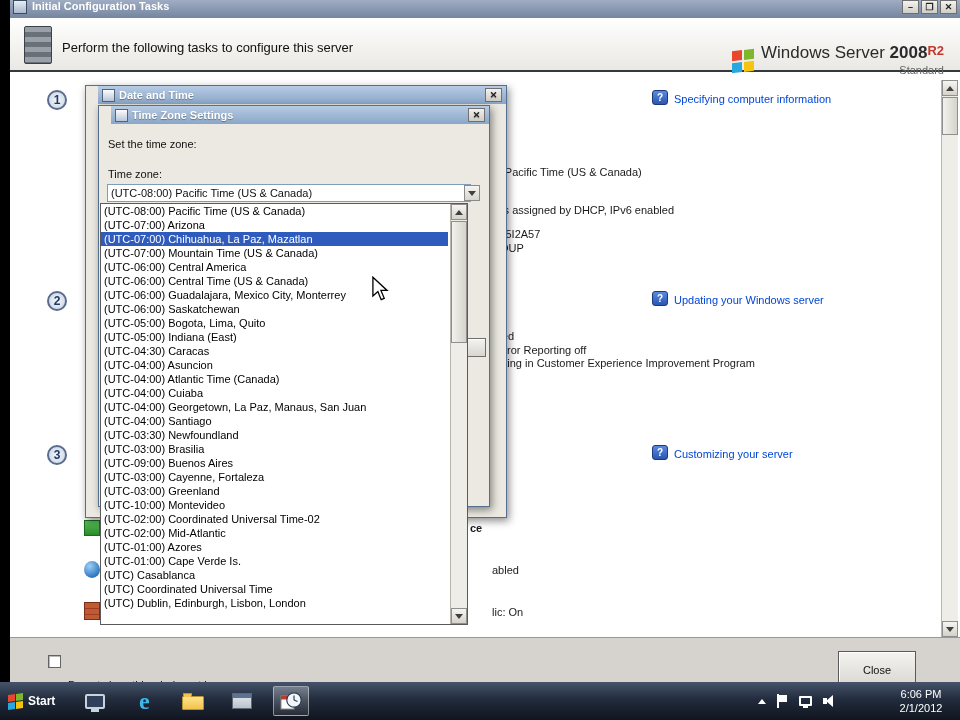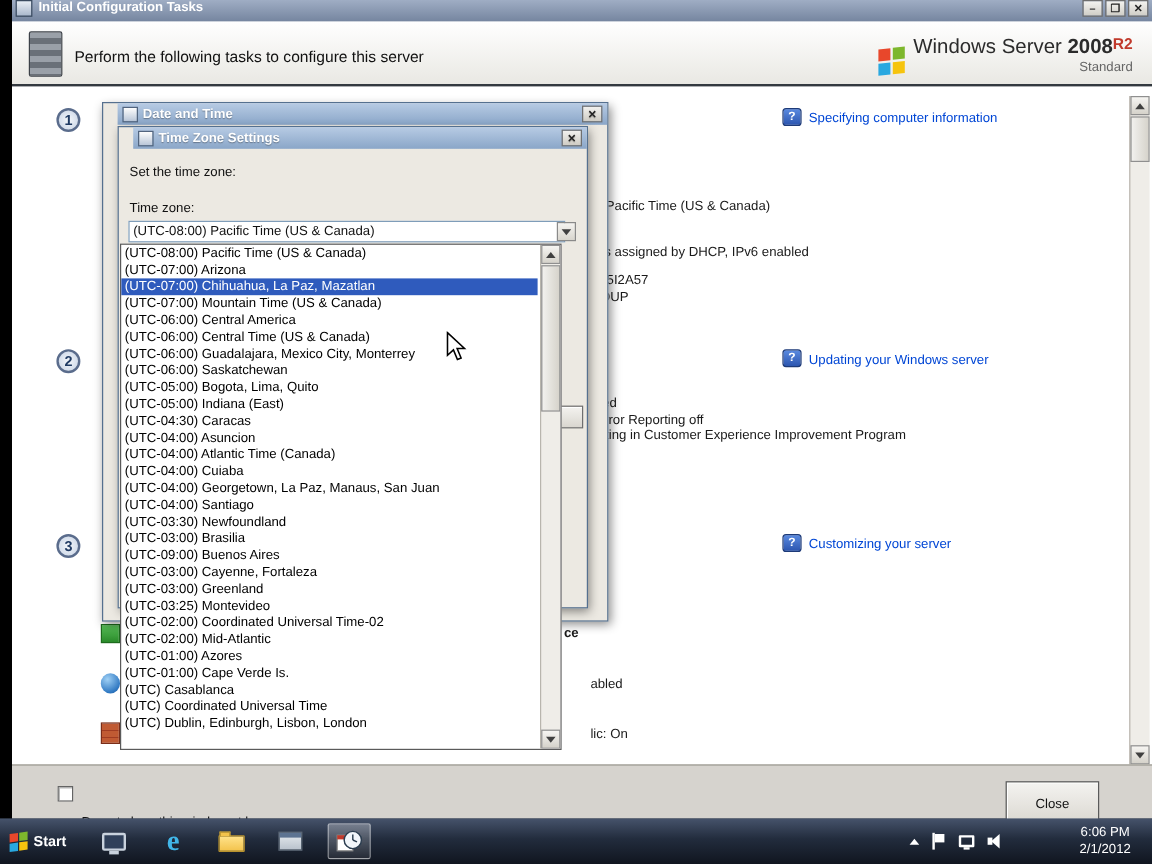--- a/index.html
+++ b/index.html
@@ -18,21 +18,21 @@
   .win-btn{width:17px;height:14px;background:linear-gradient(#f4f3f0,#cfcdc6);
     border:1px solid #6e6e6e;font-size:9px;font-weight:bold;color:#222;
     display:flex;align-items:center;justify-content:center;box-sizing:border-box;}
 
   .header{position:absolute;left:0;top:18px;right:0;height:54px;
     background:linear-gradient(#ffffff,#e9e8e3);border-bottom:2px solid #33393f;box-sizing:border-box;}
   .server-icon{position:absolute;left:14px;top:8px;width:26px;height:36px;border-radius:2px;
     background:repeating-linear-gradient(180deg,#9aa0a8 0 5px,#6a7078 5px 10px);
     border:1px solid #3c4148;}
   .header-text{position:absolute;left:52px;top:22px;font-size:13px;color:#111;}
-  .brand{position:absolute;right:16px;top:11px;display:flex;align-items:flex-end;gap:7px;}
+  .brand{position:absolute;right:16px;top:25px;display:flex;align-items:center;gap:7px;}
   .brand-flag{width:22px;height:22px;display:grid;grid-template:1fr 1fr / 1fr 1fr;gap:2px;
     transform:skewY(-6deg);margin-top:3px;}
   .f1{background:#e8472b;}.f2{background:#7db72c;}.f3{background:#29a8e0;}.f4{background:#f6c40e;}
   .brand-line{font-size:17px;color:#2b2b2b;white-space:nowrap;}
   .brand-name{font-weight:normal;}
   .brand-year{font-weight:bold;}
   .brand-r2{color:#c0392b;font-weight:bold;font-size:13px;vertical-align:top;}
   .brand-edition{font-size:11px;color:#666;text-align:right;margin-top:1px;}
 
   
@@ -299,21 +299,21 @@
       <div class="dd-item">(UTC-03:30) Newfoundland</div>
 
       <div class="dd-item">(UTC-03:00) Brasilia</div>
 
       <div class="dd-item">(UTC-09:00) Buenos Aires</div>
 
       <div class="dd-item">(UTC-03:00) Cayenne, Fortaleza</div>
 
       <div class="dd-item">(UTC-03:00) Greenland</div>
 
-      <div class="dd-item">(UTC-03:25) Montevideo</div>
+      <div class="dd-item">(UTC-10:00) Montevideo</div>
 
       <div class="dd-item">(UTC-02:00) Coordinated Universal Time-02</div>
 
       <div class="dd-item">(UTC-02:00) Mid-Atlantic</div>
 
       <div class="dd-item">(UTC-01:00) Azores</div>
 
       <div class="dd-item">(UTC-01:00) Cape Verde Is.</div>
 
       <div class="dd-item">(UTC) Casablanca</div>

